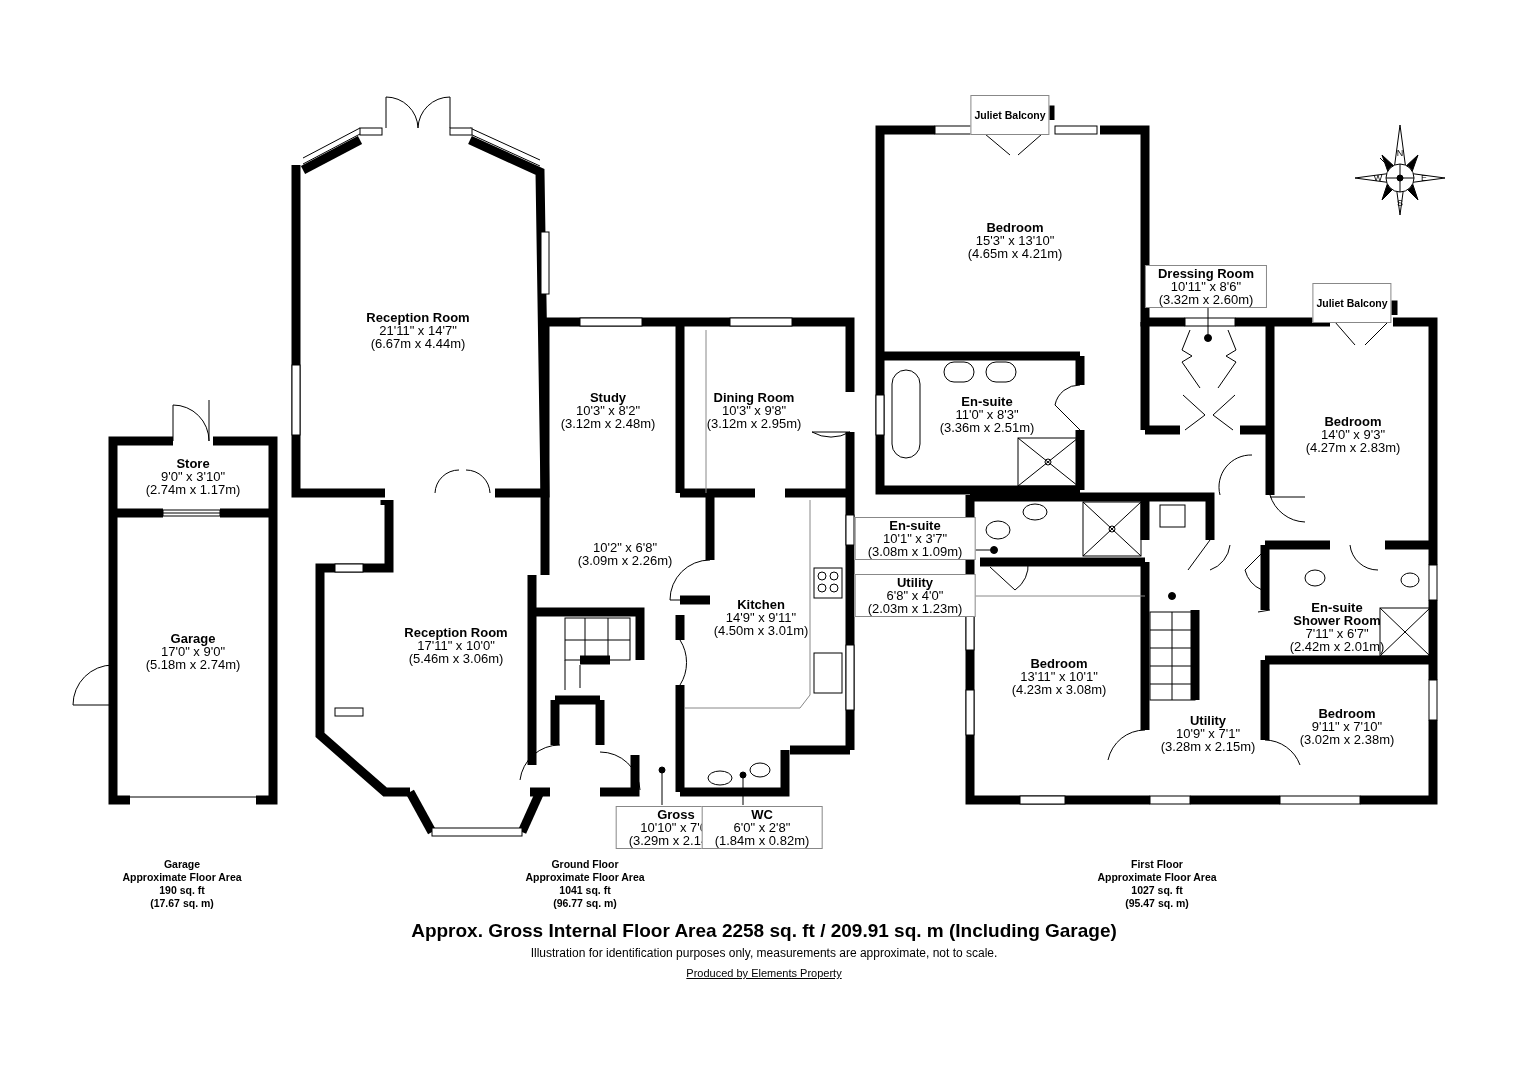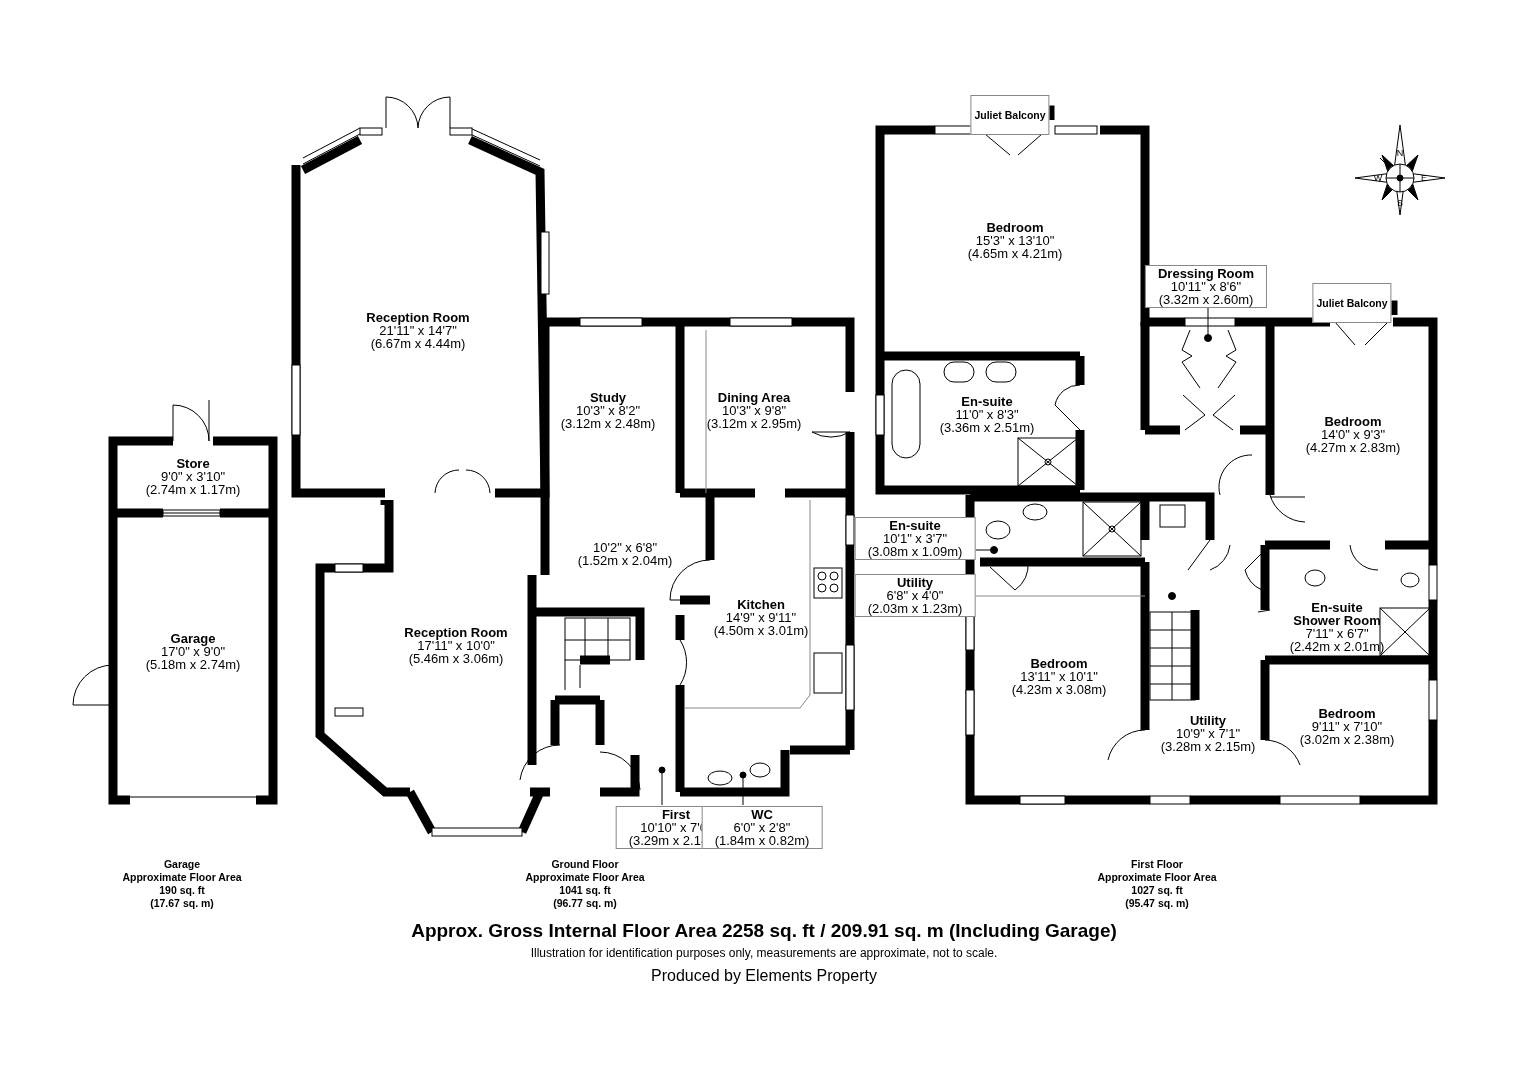--- a/index.html
+++ b/index.html
@@ -7,21 +7,21 @@
   svg.plan { position:absolute; left:0; top:0; width:1528px; height:1080px; }
   .lbl { position:absolute; text-align:center; font-size:13px; line-height:13px; transform:translateX(-50%); white-space:nowrap; }
   .lbl .t { font-weight:bold; display:block; }
   .lbl span { display:block; }
   .boxed { border:1px solid #888; background:#fff; padding:1px 12px; }
   .area { position:absolute; text-align:center; font-size:10.5px; line-height:13px; font-weight:bold; transform:translateX(-50%); white-space:nowrap; }
   .area span { display:block; }
   .footer { position:absolute; left:0; width:1528px; text-align:center; }
   .gross { top:920px; font-size:19px; font-weight:bold; }
   .disc { top:946px; font-size:12px; }
-  .prod { top:967px; font-size:16px; }
+  .prod { top:967px; font-size:11px;text-decoration:underline; }
   .jb { position:absolute; font-size:10.5px; font-weight:bold; border:1px solid #888; padding:13px 3px; background:#fff; transform:translateX(-50%); white-space:nowrap; }
 </style>
 </head>
 <body>
 
 <svg class="plan" viewBox="0 0 1528 1080" xmlns="http://www.w3.org/2000/svg">
   <g fill="none" stroke="#000" stroke-linejoin="miter">
 
     <g stroke-width="9">
       <polyline points="173,441 113,441 113,800 130,800"></polyline>
@@ -279,40 +279,40 @@
     <span class="t">Reception Room</span>
     <span>21'11" x 14'7"</span>
     <span>(6.67m x 4.44m)</span>
   </div>
 <div class="lbl" style="left:608px;top:391px">
     <span class="t">Study</span>
     <span>10'3" x 8'2"</span>
     <span>(3.12m x 2.48m)</span>
   </div>
 <div class="lbl" style="left:754px;top:391px">
-    <span class="t">Dining Area</span>
+    <span class="t">Dining Room</span>
     <span>10'3" x 9'8"</span>
     <span>(3.12m x 2.95m)</span>
   </div>
 <div class="lbl" style="left:625px;top:541px">
     <span>10'2" x 6'8"</span>
-    <span>(1.52m x 2.04m)</span>
+    <span>(3.09m x 2.26m)</span>
   </div>
 <div class="lbl" style="left:456px;top:626px">
     <span class="t">Reception Room</span>
     <span>17'11" x 10'0"</span>
     <span>(5.46m x 3.06m)</span>
   </div>
 <div class="lbl" style="left:761px;top:598px">
     <span class="t">Kitchen</span>
     <span>14'9" x 9'11"</span>
     <span>(4.50m x 3.01m)</span>
   </div>
 <div class="lbl boxed" style="left:676px;top:806px">
-    <span class="t">First</span>
+    <span class="t">Gross</span>
     <span>10'10" x 7'0"</span>
     <span>(3.29m x 2.14m)</span>
   </div>
 <div class="lbl boxed" style="left:762px;top:806px">
     <span class="t">WC</span>
     <span>6'0" x 2'8"</span>
     <span>(1.84m x 0.82m)</span>
   </div>
 
 <div class="jb" style="left:1010px;top:95px">Juliet Balcony</div>

